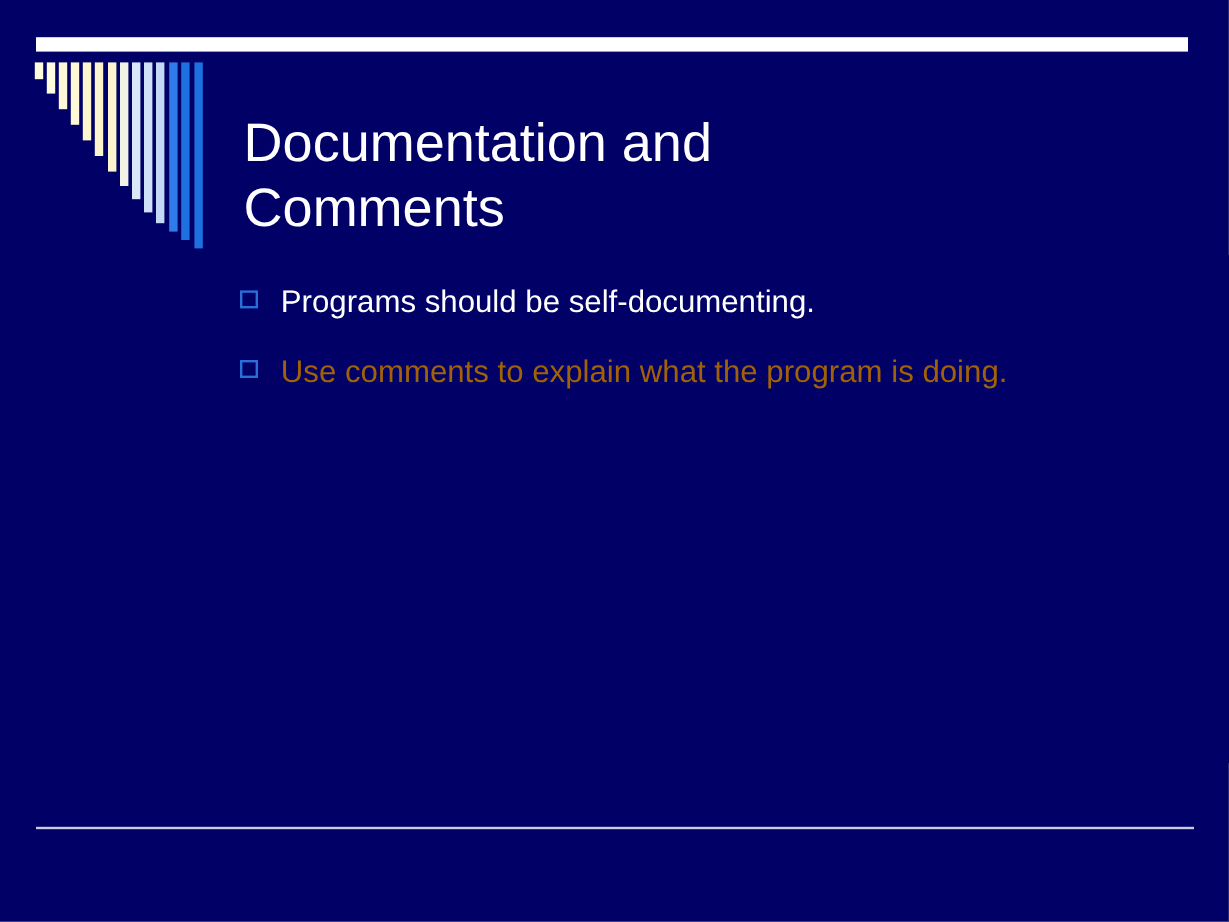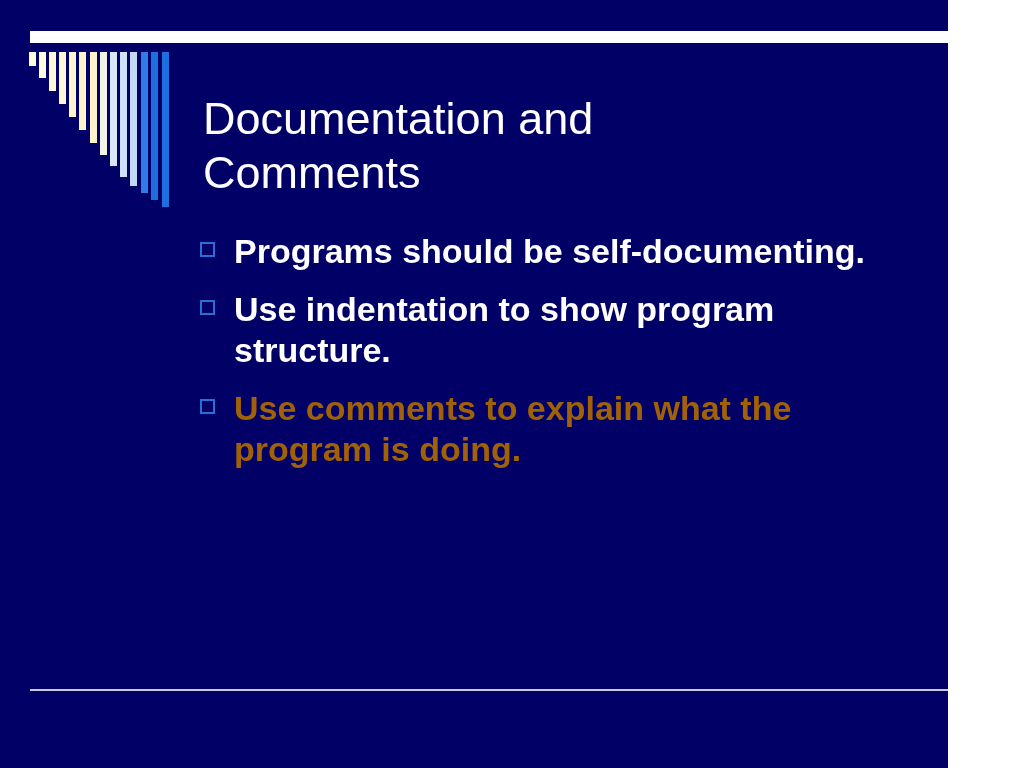--- a/index.html
+++ b/index.html
@@ -9,21 +9,21 @@
   }
   body {
     width: 1024px;
     height: 768px;
     overflow: hidden;
     font-family: "Liberation Sans", sans-serif;
   }
 
   .slide {
     position: relative;
-    width: 948px;
+    width: 1024px;
     height: 768px;
     background: #000066;
     overflow: hidden;
   }
 
   
   .top-bar {
     position: absolute;
     left: 30px;
     top: 31px;
@@ -78,23 +78,23 @@
     height: 15px;
     border: 2px solid #2a6fd8;
     box-sizing: border-box;
     background: transparent;
     margin-top: 11px;
     margin-right: 19px;
   }
   .bullet-text {
     flex: 1 1 auto;
     color: #ffffff;
-    font-size: 34px;
+    font-size: 26px;
     line-height: 41px;
-    font-weight: bold;
+    font-weight: normal;
   }
 
   
   .bottom-rule {
     position: absolute;
     left: 30px;
     top: 689px;
     width: 965px;
     height: 2px;
     background: #c9c9e2;
@@ -127,23 +127,19 @@
   <h1 class="title" style="color: rgb(255, 255, 255);">Documentation and
 Comments</h1>
 
   <div class="bullets">
       <div class="bullet-item">
         <span class="bullet-marker" style="border-color: rgb(42, 111, 216);"></span>
         <span class="bullet-text" style="color: rgb(255, 255, 255);">Programs should be self-documenting.</span>
       </div>
       <div class="bullet-item">
         <span class="bullet-marker" style="border-color: rgb(42, 111, 216);"></span>
-        <span class="bullet-text" style="color: rgb(255, 255, 255);">Use indentation to show program structure.</span>
-      </div>
-      <div class="bullet-item">
-        <span class="bullet-marker" style="border-color: rgb(42, 111, 216);"></span>
         <span class="bullet-text" style="color: #a16207;">Use comments to explain what the program is doing.</span>
       </div>
     </div>
 
   <div class="bottom-rule" style="background: rgb(201, 201, 226);"></div>
 
 </div>
 
 </body></html>

